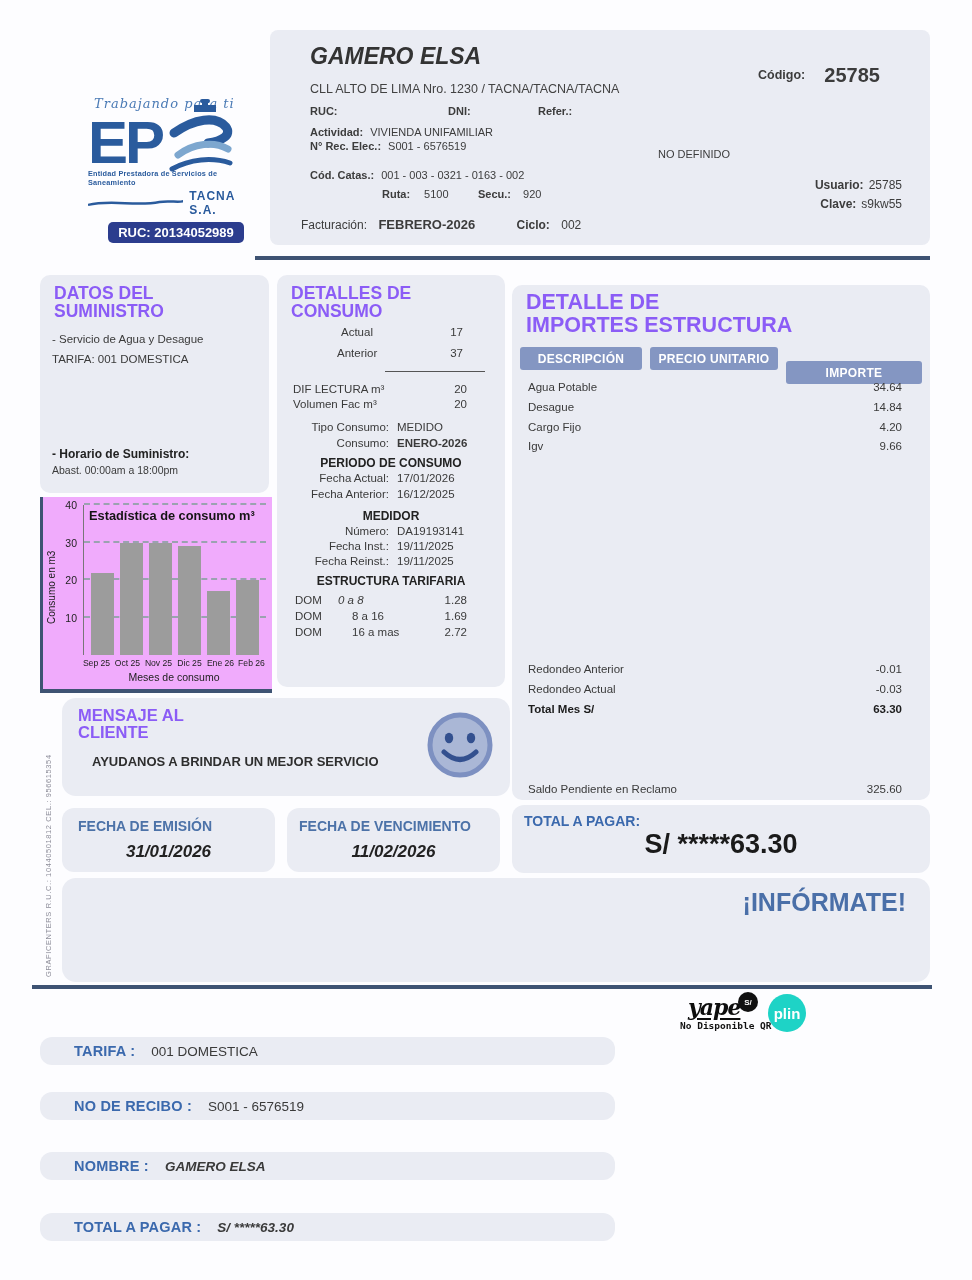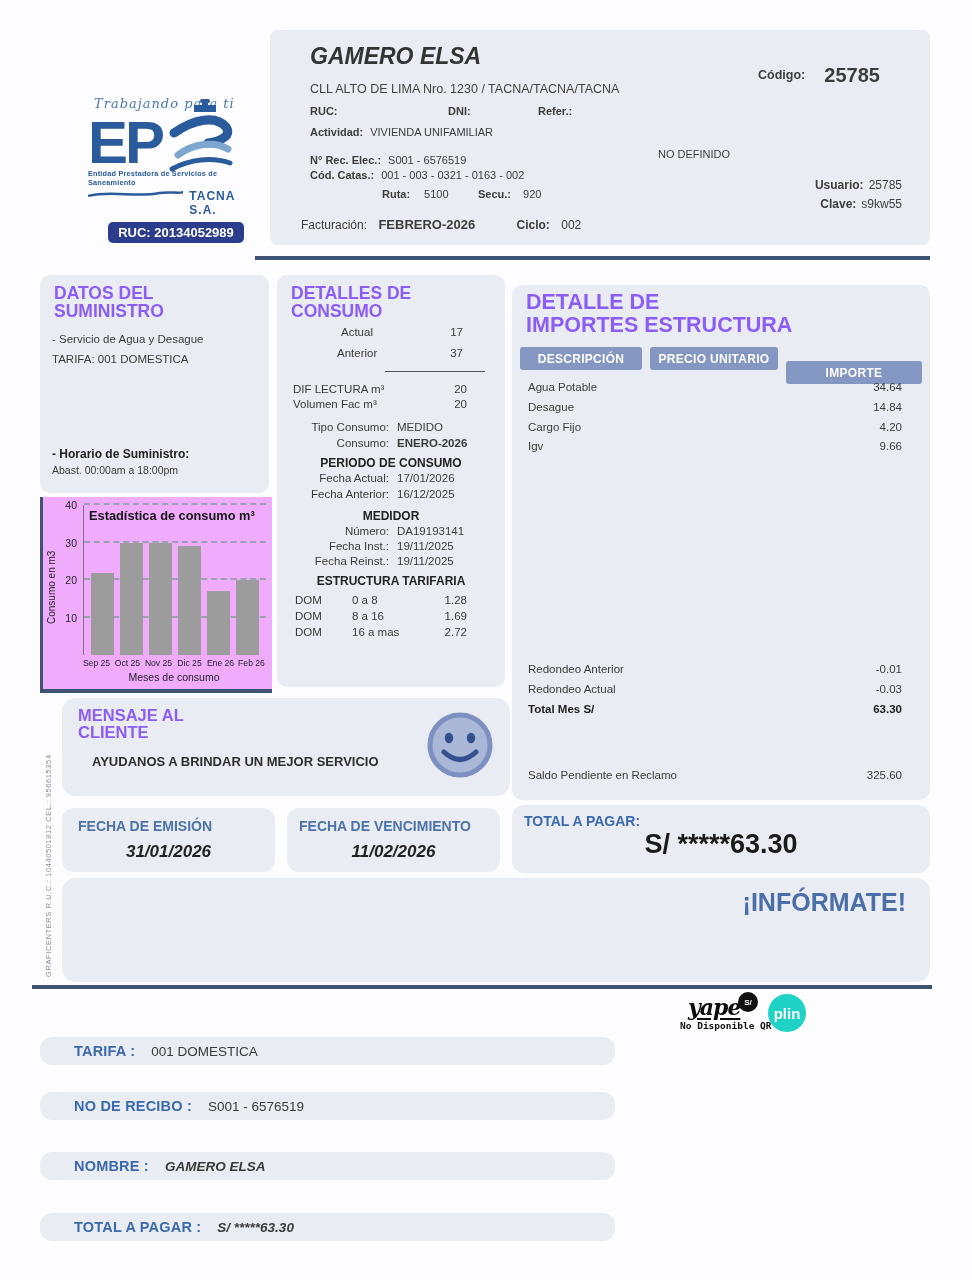--- a/index.html
+++ b/index.html
@@ -72,21 +72,21 @@
       <span class="eps-letters">EP</span>
       <svg width="72" height="76" viewBox="0 0 72 76" style="margin-left:2px;margin-top:-14px;">
         <path d="M30 6 h8 v-3 h6 v3 h8 v7 h-22 z" fill="#2a5b9d"></path>
         <rect x="36" y="0" width="10" height="4" rx="2" fill="#2a5b9d"></rect>
         <path d="M10 34 C 30 20, 52 16, 62 28 C 68 36, 58 42, 44 44" stroke="#2a5b9d" stroke-width="9" fill="none" stroke-linecap="round"></path>
         <path d="M14 56 C 30 44, 50 42, 64 50" stroke="#7da7cf" stroke-width="7" fill="none" stroke-linecap="round"></path>
         <path d="M8 70 C 26 60, 48 58, 66 64" stroke="#2a5b9d" stroke-width="5" fill="none" stroke-linecap="round"></path>
       </svg>
     </div>
     <div class="eps-sub" style="margin-top:-6px;">Entidad Prestadora de Servicios de Saneamiento</div>
-    <div style="display:flex;align-items:flex-start;margin-top:2px;">
+    <div style="display:flex;align-items:center;margin-top:2px;">
       <svg width="100" height="10" viewBox="0 0 100 10">
         <path d="M0 7 C 25 1, 50 9, 75 4 C 85 2, 95 5, 100 3" stroke="#2a5b9d" stroke-width="2.6" fill="none"></path>
       </svg>
       <span class="tacna" style="margin-left:6px;">TACNA S.A.</span>
     </div>
     <div class="ruc-band" style="width:136px;height:21px;margin:5px 0 0 20px;">RUC: 20134052989</div>
   </div>
 
   <div class="panel" style="left:270px;top:30px;width:660px;height:215px;border-radius:8px;">
     <div class="abs cust-name" style="left:40px;top:13px;">GAMERO ELSA</div>
@@ -94,21 +94,21 @@
       <span class="hl" style="font-size:12.5px;">Código:</span>
       <span style="font-size:20px;font-weight:bold;margin-left:16px;vertical-align:-3px;">25785</span>
     </div>
     <div class="abs addr" style="left:40px;top:52px;">CLL ALTO DE LIMA Nro. 1230 / TACNA/TACNA/TACNA</div>
     <div class="abs h-row" style="left:40px;top:75px;font-weight:bold;">RUC:</div>
     <div class="abs h-row" style="left:178px;top:75px;font-weight:bold;">DNI:</div>
     <div class="abs h-row" style="left:268px;top:75px;font-weight:bold;">Refer.:</div>
     <div class="abs h-row" style="left:40px;top:96px;">
       <span class="hl">Actividad:</span><span class="hv">VIVIENDA UNIFAMILIAR</span>
     </div>
-    <div class="abs h-row" style="left:40px;top:124px;text-align:center;">
+    <div class="abs h-row" style="left:40px;top:110px;text-align:center;">
       <span class="hl">N° Rec. Elec.:</span><span class="hv">S001 - 6576519</span>
     </div>
     <div class="abs h-row" style="left:388px;top:118px;">NO DEFINIDO</div>
     <div class="abs h-row" style="left:40px;top:139px;">
       <span class="hl">Cód. Catas.:</span><span class="hv">001 - 003 - 0321 - 0163 - 002</span>
     </div>
     <div class="abs h-row" style="left:112px;top:158px;">
       <span class="hl">Ruta:</span><span class="hv" style="margin-left:14px;">5100</span>
     </div>
     <div class="abs h-row" style="left:208px;top:158px;">
@@ -223,21 +223,21 @@
       <span class="dc-l">Fecha Inst.:</span>
       <span class="dc-v">19/11/2025</span>
     </div>
     <div class="abs dc dc-pair" style="top:280px;">
       <span class="dc-l">Fecha Reinst.:</span>
       <span class="dc-v">19/11/2025</span>
     </div>
     <div class="abs dc-head" style="top:299px;">ESTRUCTURA TARIFARIA</div>
     <div class="abs dc" style="top:319px;left:0;right:0;">
       <span style="margin-left:18px;">DOM</span>
-      <span class="abs" style="left:75px;">0 a 8</span>
+      <span class="abs" style="left:61px;font-style:italic;">0 a 8</span>
       <span class="abs" style="right:38px;">1.28</span>
     </div>
     <div class="abs dc" style="top:335px;left:0;right:0;">
       <span style="margin-left:18px;">DOM</span>
       <span class="abs" style="left:75px;">8 a 16</span>
       <span class="abs" style="right:38px;">1.69</span>
     </div>
     <div class="abs dc" style="top:351px;left:0;right:0;">
       <span style="margin-left:18px;">DOM</span>
       <span class="abs" style="left:75px;">16 a mas</span>
@@ -274,21 +274,21 @@
       <span>-0.01</span>
     </div>
     <div class="imp-row" style="top:398px;">
       <span>Redondeo Actual</span>
       <span>-0.03</span>
     </div>
     <div class="imp-row bl" style="top:418px;color:#1c1c1c;">
       <span>Total Mes S/</span>
       <span>63.30</span>
     </div>
-    <div class="imp-row" style="top:484px;">
+    <div class="imp-row" style="top:498px;">
       <span>Saldo Pendiente en Reclamo</span>
       <span>325.60</span>
     </div>
   </div>
 
   <div class="panel" style="left:62px;top:698px;width:448px;height:98px;border-radius:14px;">
     <div class="abs sec-title" style="left:16px;top:9px;font-size:16.5px;">
       <div>MENSAJE AL</div>
       <div>CLIENTE</div>
     </div>

